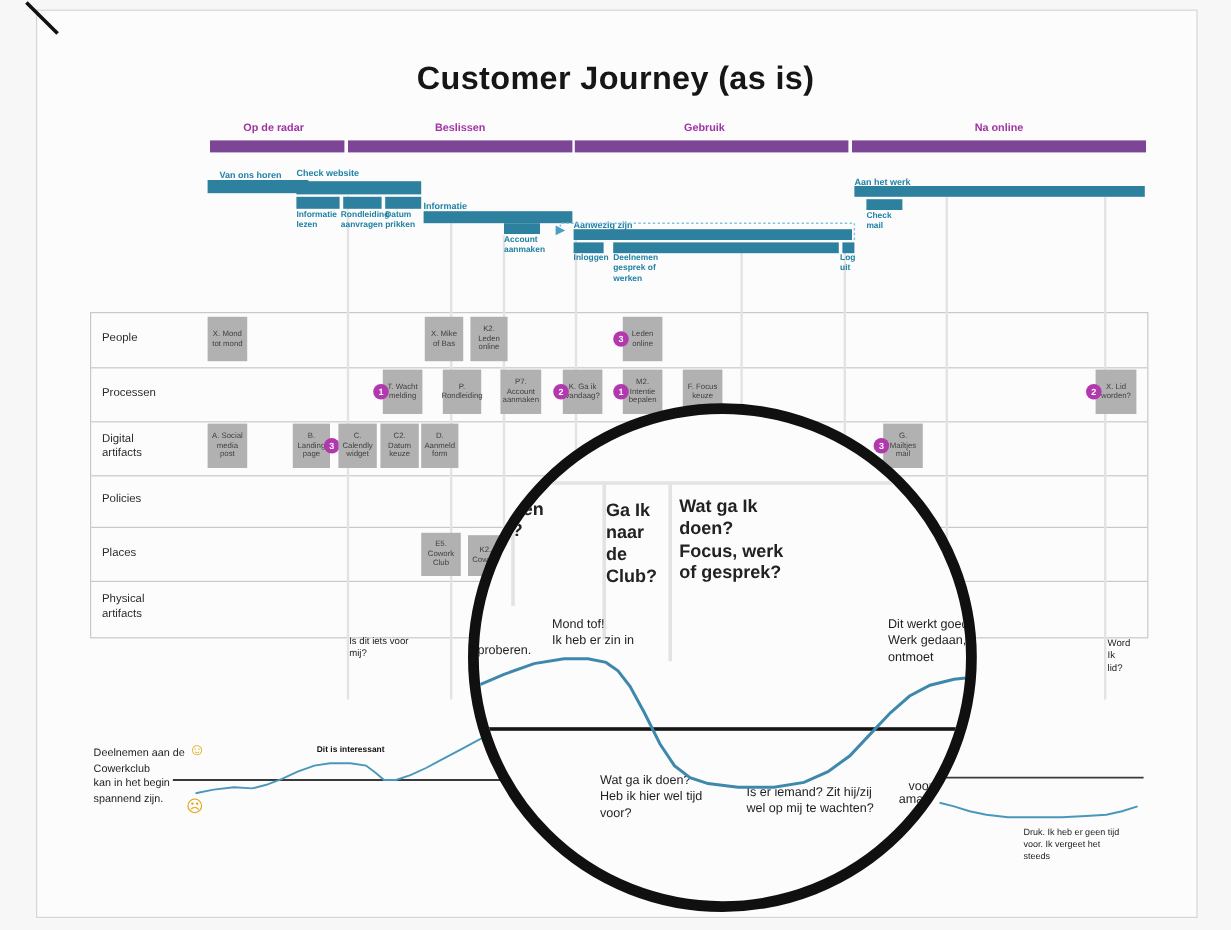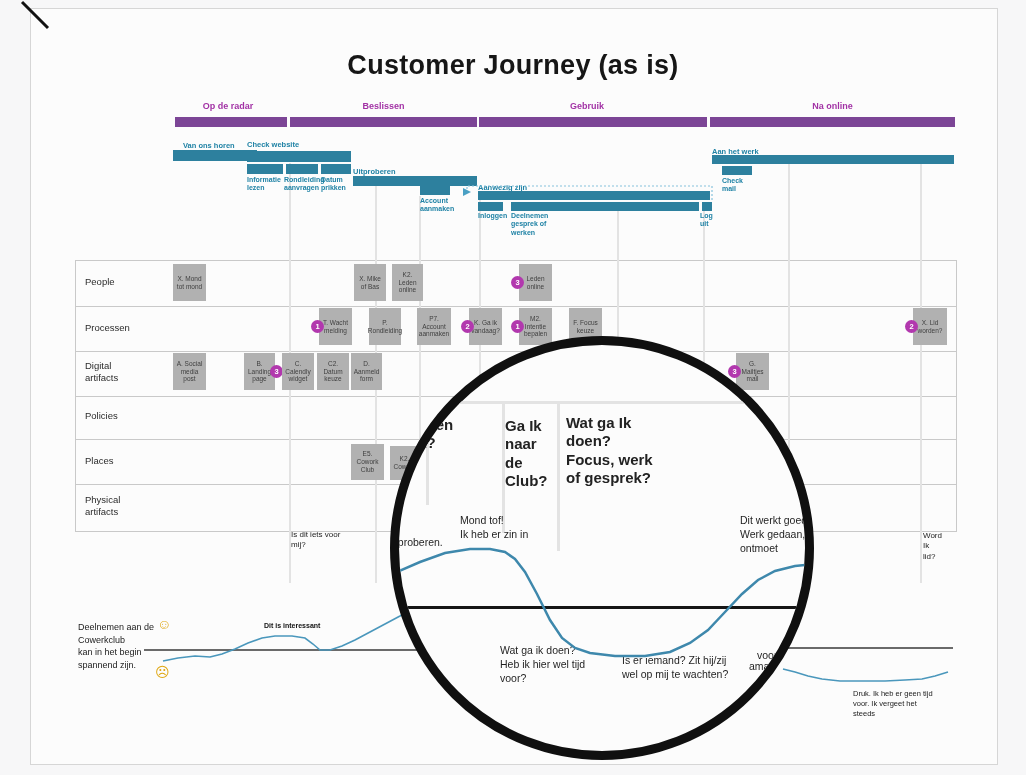--- a/index.html
+++ b/index.html
@@ -59,21 +59,21 @@
 
   <div class="abs bar" style="left:247px;top:164px;width:36px;height:10px"></div>
   <div class="abs tl-sub" style="left:247px;top:176px;width:40px">Informatie lezen</div>
 
   <div class="abs bar" style="left:286px;top:164px;width:32px;height:10px"></div>
   <div class="abs tl-sub" style="left:284px;top:176px;width:42px">Rondleiding aanvragen</div>
 
   <div class="abs bar" style="left:321px;top:164px;width:30px;height:10px"></div>
   <div class="abs tl-sub" style="left:321px;top:176px;width:30px">Datum prikken</div>
 
-  <div class="abs tl-label" style="left:353px;top:167px">Uitproberen</div>
+  <div class="abs tl-label" style="left:353px;top:167px">Informatie</div>
   <div class="abs bar" style="left:353px;top:176px;width:124px;height:10px"></div>
 
   <div class="abs bar" style="left:420px;top:186px;width:30px;height:9px"></div>
   <div class="abs tl-sub" style="left:420px;top:197px;width:36px">Account aanmaken</div>
 
   <div class="abs tl-label" style="left:478px;top:183px">Aanwezig zijn</div>
   <div class="abs bar" style="left:478px;top:191px;width:232px;height:9px"></div>
 
   <div class="abs bar" style="left:478px;top:202px;width:25px;height:9px"></div>
   <div class="abs tl-sub" style="left:478px;top:212px;width:40px">Inloggen</div>

